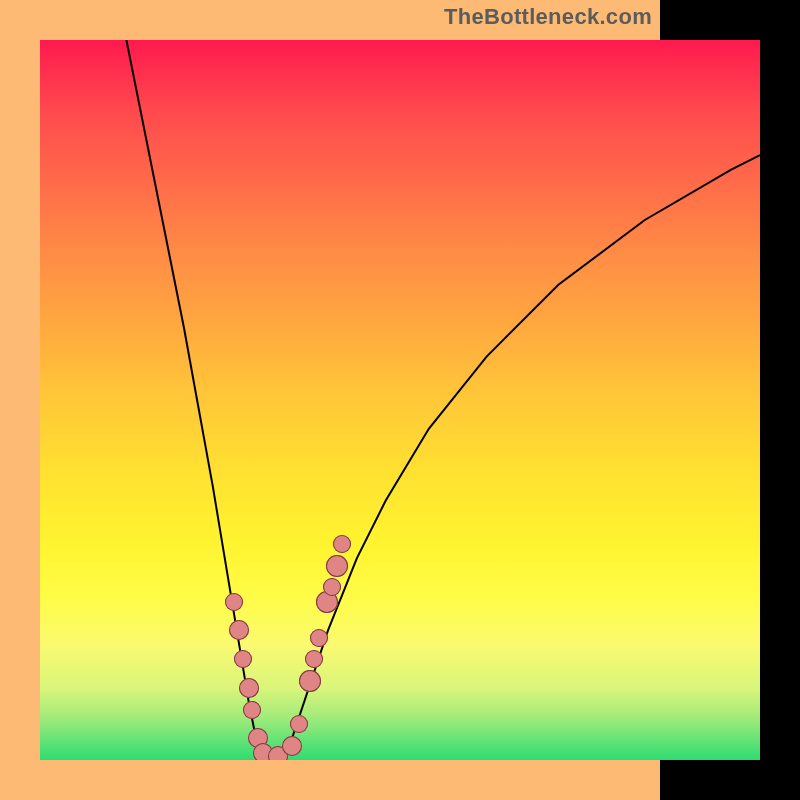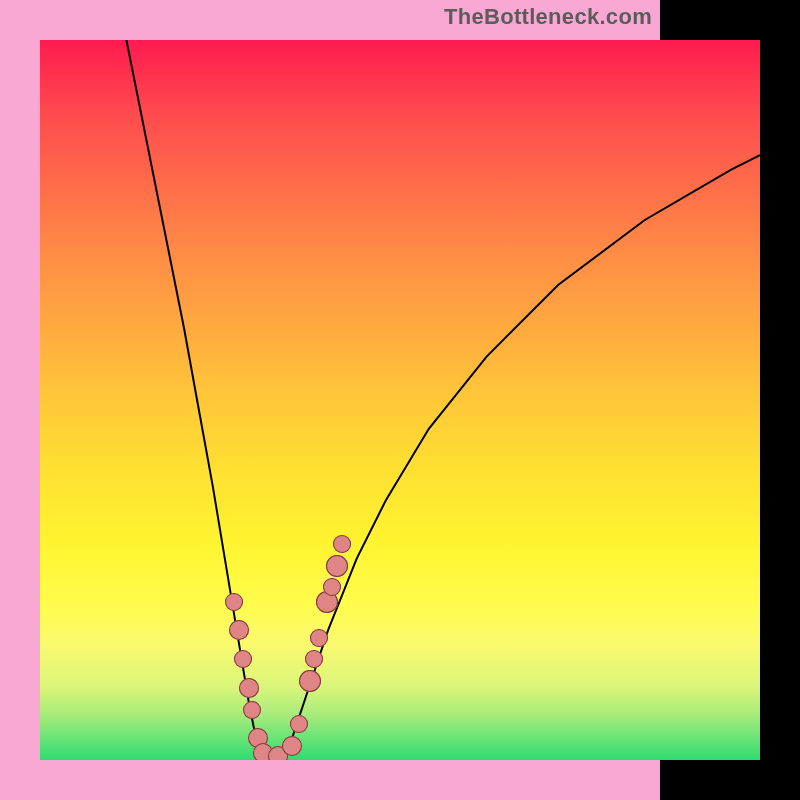--- a/index.html
+++ b/index.html
@@ -9,21 +9,21 @@
     height: 800px;
     background: #000;
     overflow: hidden;
   }
   .frame {
     position: absolute;
     left: 0;
     top: 0;
     width: 660px;
     height: 800px;
-    background: #f9a8d4;
+    background: #fdba74;
   }
   .plot-area {
     position: absolute;
     left: 40px;
     top: 40px;
     width: 720px;
     height: 720px;
     overflow: hidden;
   }
   .gradient-bg {

